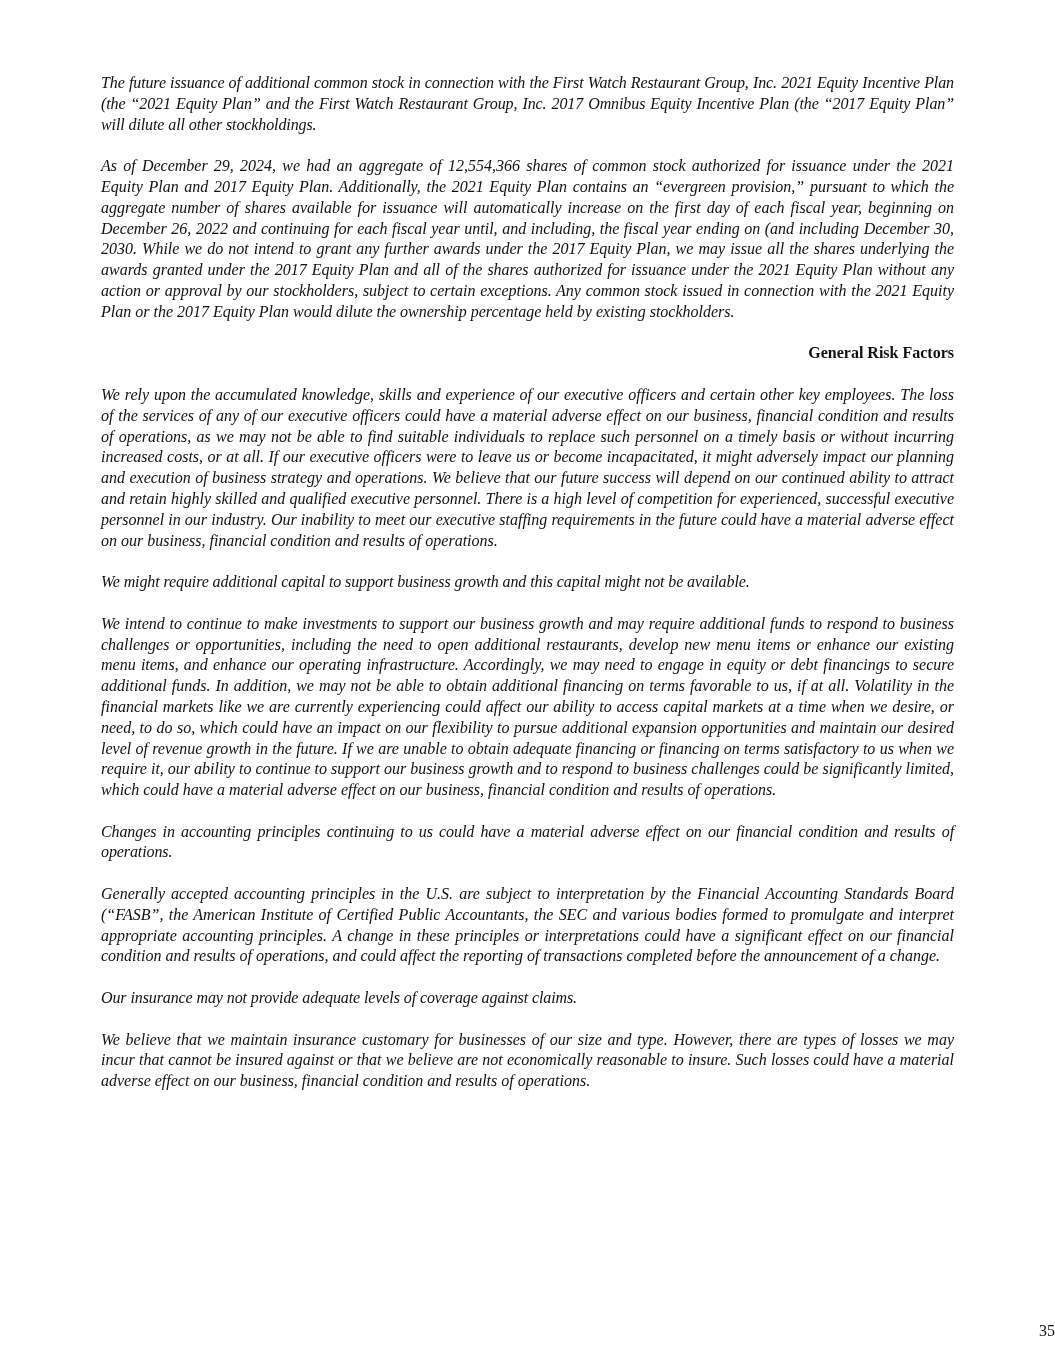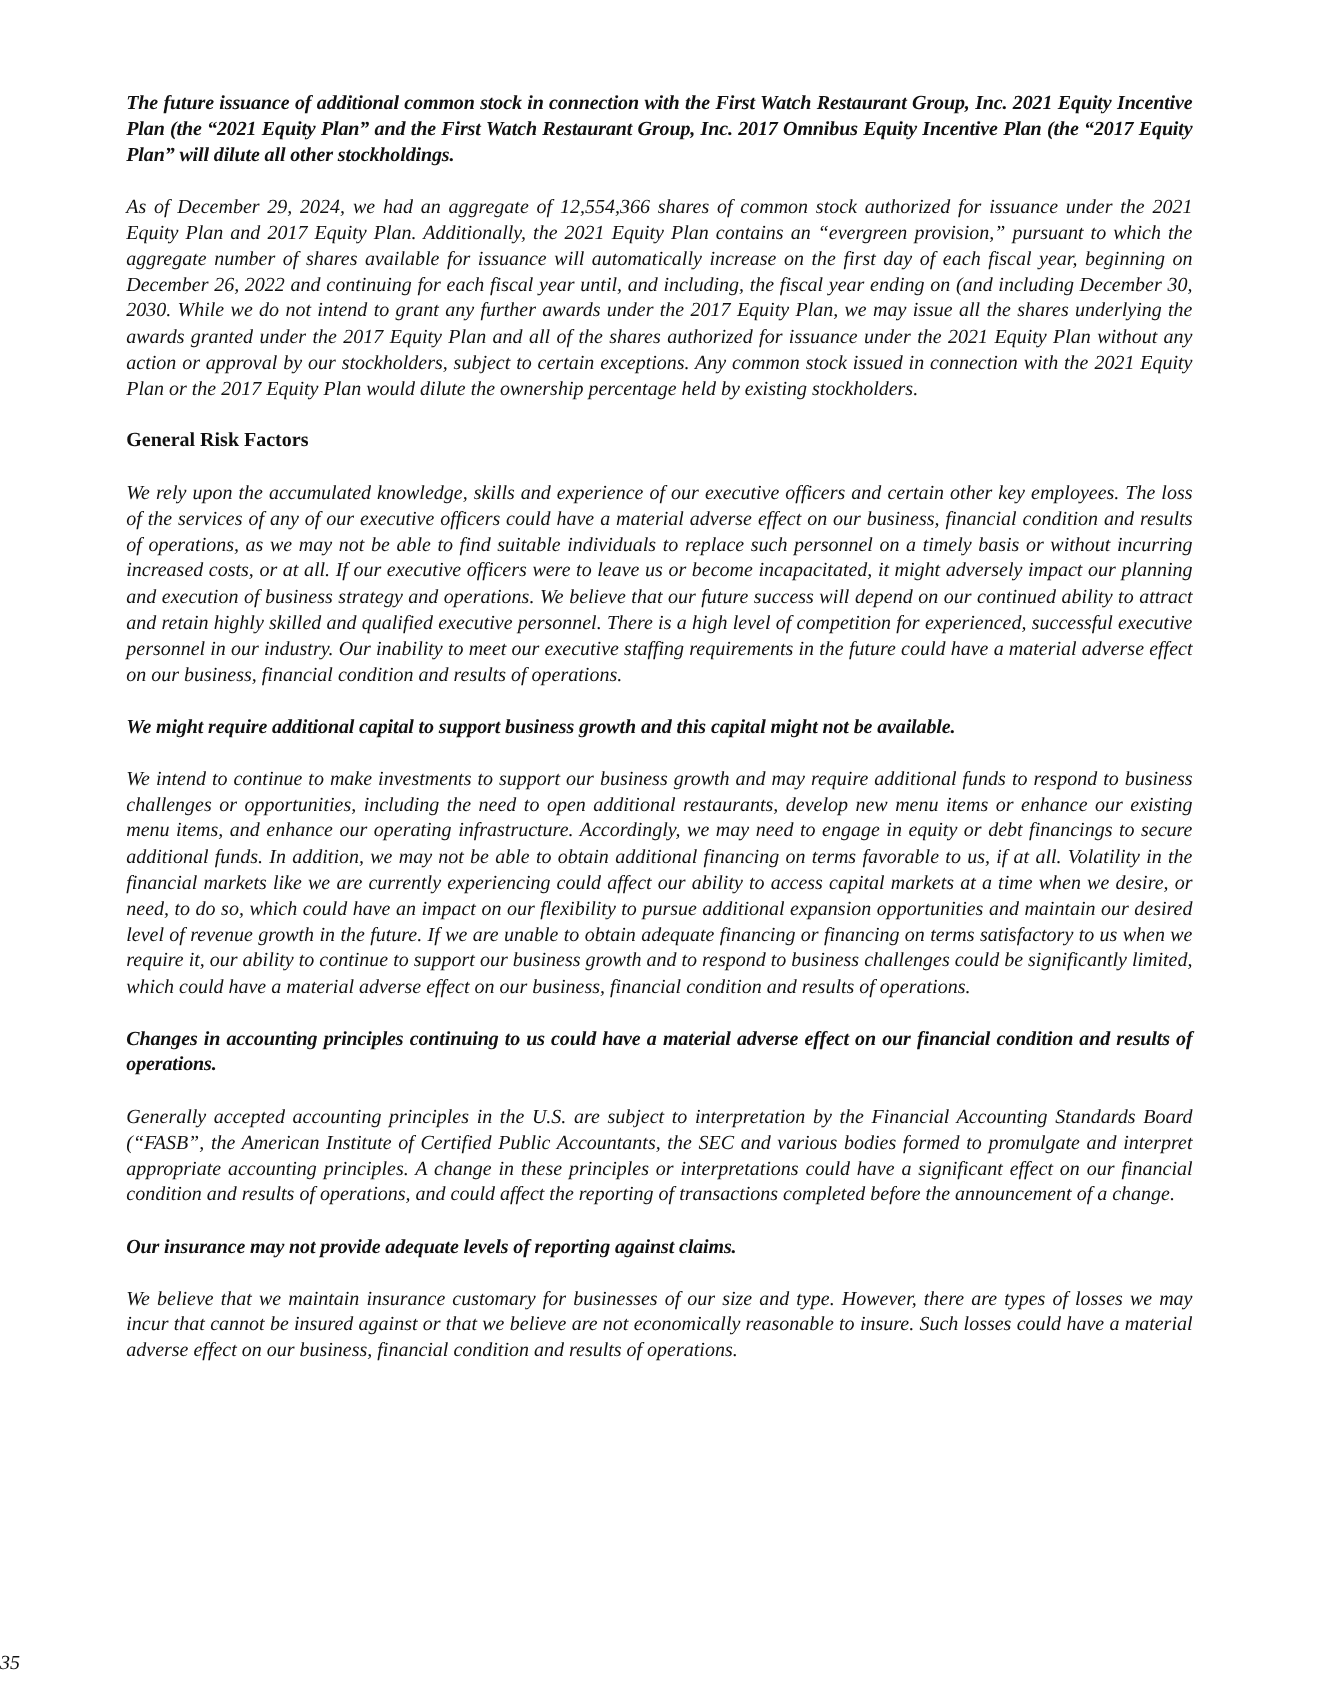--- a/index.html
+++ b/index.html
@@ -17,55 +17,55 @@
     }
     .page {
       position: absolute;
       left: 101px;
       top: 73px;
       width: 853px;
       font-size: 16px;
       line-height: 20.8px;
     }
     .risk-heading {
-      font-weight: bold;
+      font-weight: normal;
       font-style: italic;
       text-align: justify;
       margin: 0 0 20.8px 0;
       letter-spacing: -0.1px;
     }
     .section-heading {
       font-weight: bold;
       margin: 0 0 20.8px 0;
+      text-align: right;
     }
     .para {
       text-align: justify;
       margin: 0 0 20.8px 0;
       font-style: italic;
     }
     .page-number {
       position: absolute;
       left: 0;
       width: 1055px;
       top: 1322px;
-      text-align: left;
+      text-align: right;
       font-size: 16px;
       font-family: "Liberation Serif", serif;
-      font-style: italic;
     }
   </style>
 </head>
 <body>
 
 <div class="page">
   <p class="risk-heading">The future issuance of additional common stock in connection with the First Watch Restaurant Group, Inc. 2021 Equity Incentive Plan (the “2021 Equity Plan” and the First Watch Restaurant Group, Inc. 2017 Omnibus Equity Incentive Plan (the “2017 Equity Plan” will dilute all other stockholdings.</p>
   <p class="para">As of December 29, 2024, we had an aggregate of 12,554,366 shares of common stock authorized for issuance under the 2021 Equity Plan and 2017 Equity Plan. Additionally, the 2021 Equity Plan contains an “evergreen provision,” pursuant to which the aggregate number of shares available for issuance will automatically increase on the first day of each fiscal year, beginning on December 26, 2022 and continuing for each fiscal year until, and including, the fiscal year ending on (and including December 30, 2030. While we do not intend to grant any further awards under the 2017 Equity Plan, we may issue all the shares underlying the awards granted under the 2017 Equity Plan and all of the shares authorized for issuance under the 2021 Equity Plan without any action or approval by our stockholders, subject to certain exceptions. Any common stock issued in connection with the 2021 Equity Plan or the 2017 Equity Plan would dilute the ownership percentage held by existing stockholders.</p>
   <p class="section-heading">General Risk Factors</p>
   <p class="para">We rely upon the accumulated knowledge, skills and experience of our executive officers and certain other key employees. The loss of the services of any of our executive officers could have a material adverse effect on our business, financial condition and results of operations, as we may not be able to find suitable individuals to replace such personnel on a timely basis or without incurring increased costs, or at all. If our executive officers were to leave us or become incapacitated, it might adversely impact our planning and execution of business strategy and operations. We believe that our future success will depend on our continued ability to attract and retain highly skilled and qualified executive personnel. There is a high level of competition for experienced, successful executive personnel in our industry. Our inability to meet our executive staffing requirements in the future could have a material adverse effect on our business, financial condition and results of operations.</p>
   <p class="risk-heading">We might require additional capital to support business growth and this capital might not be available.</p>
   <p class="para">We intend to continue to make investments to support our business growth and may require additional funds to respond to business challenges or opportunities, including the need to open additional restaurants, develop new menu items or enhance our existing menu items, and enhance our operating infrastructure. Accordingly, we may need to engage in equity or debt financings to secure additional funds. In addition, we may not be able to obtain additional financing on terms favorable to us, if at all. Volatility in the financial markets like we are currently experiencing could affect our ability to access capital markets at a time when we desire, or need, to do so, which could have an impact on our flexibility to pursue additional expansion opportunities and maintain our desired level of revenue growth in the future. If we are unable to obtain adequate financing or financing on terms satisfactory to us when we require it, our ability to continue to support our business growth and to respond to business challenges could be significantly limited, which could have a material adverse effect on our business, financial condition and results of operations.</p>
   <p class="risk-heading">Changes in accounting principles continuing to us could have a material adverse effect on our financial condition and results of operations.</p>
   <p class="para">Generally accepted accounting principles in the U.S. are subject to interpretation by the Financial Accounting Standards Board (“FASB”, the American Institute of Certified Public Accountants, the SEC and various bodies formed to promulgate and interpret appropriate accounting principles. A change in these principles or interpretations could have a significant effect on our financial condition and results of operations, and could affect the reporting of transactions completed before the announcement of a change.</p>
-  <p class="risk-heading">Our insurance may not provide adequate levels of reporting against claims.</p>
+  <p class="risk-heading">Our insurance may not provide adequate levels of coverage against claims.</p>
   <p class="para">We believe that we maintain insurance customary for businesses of our size and type. However, there are types of losses we may incur that cannot be insured against or that we believe are not economically reasonable to insure. Such losses could have a material adverse effect on our business, financial condition and results of operations.</p>
 </div>
 
 <div class="page-number">35</div>
 
 </body></html>

